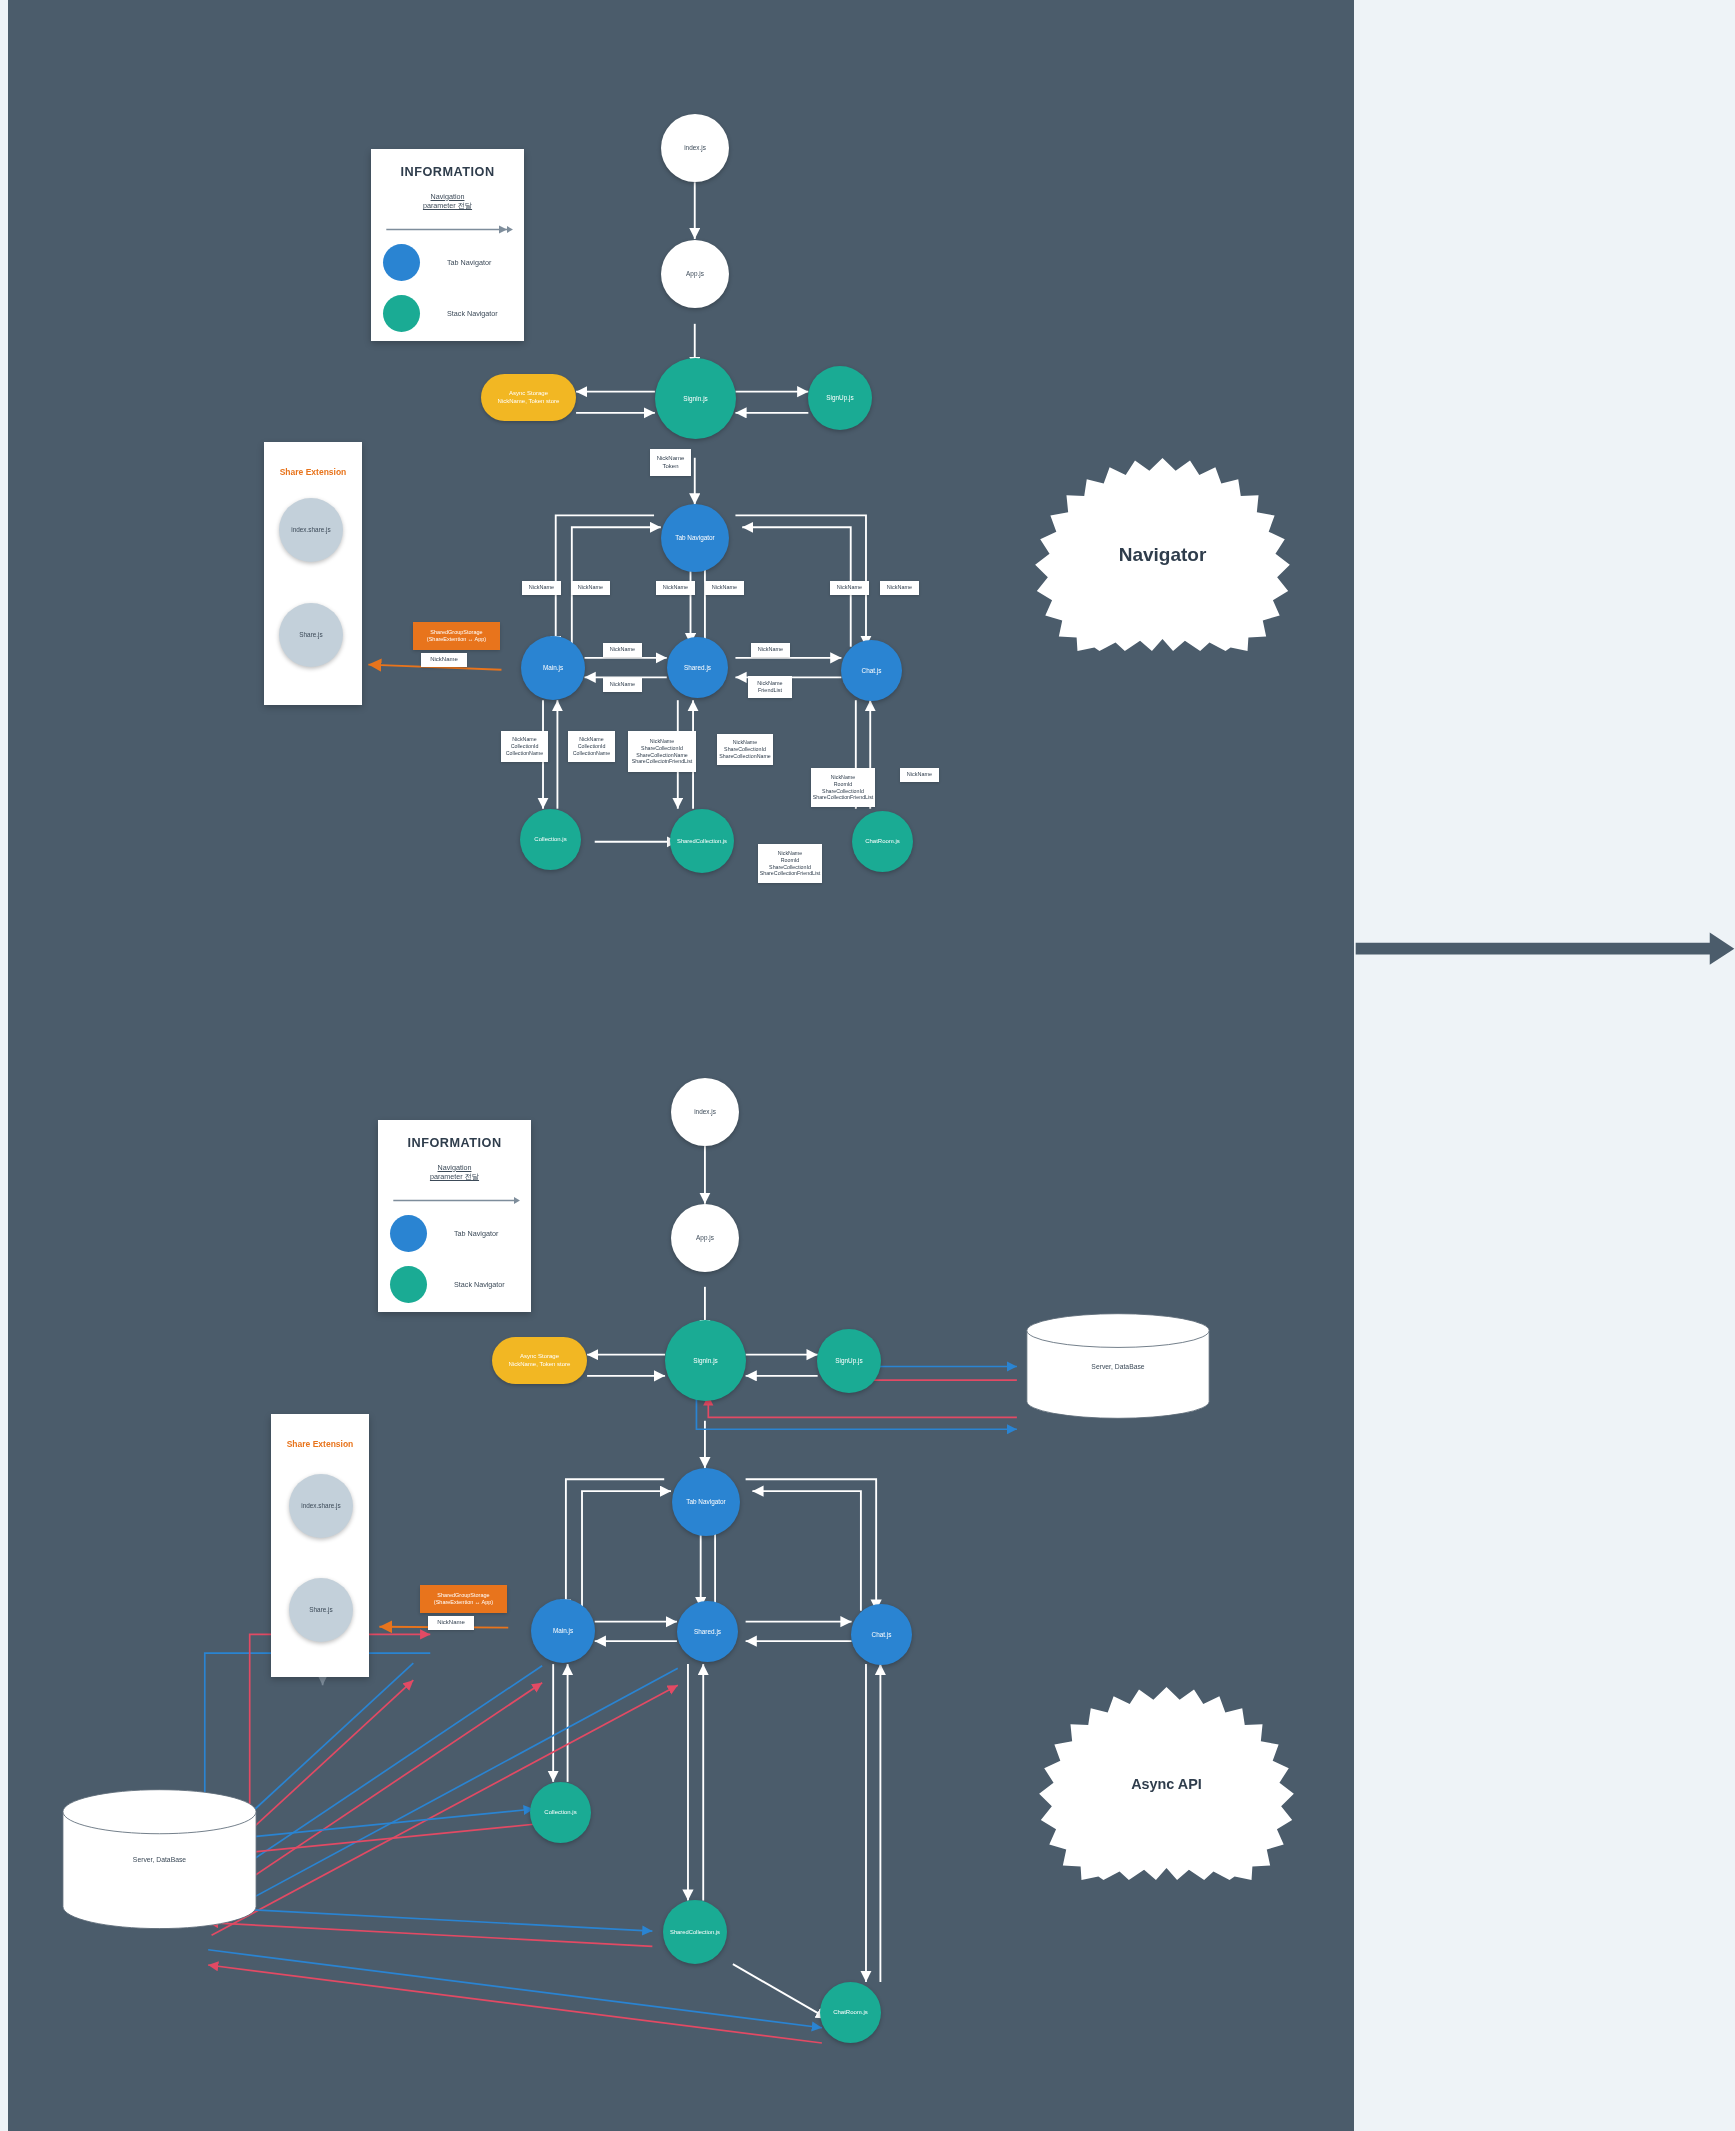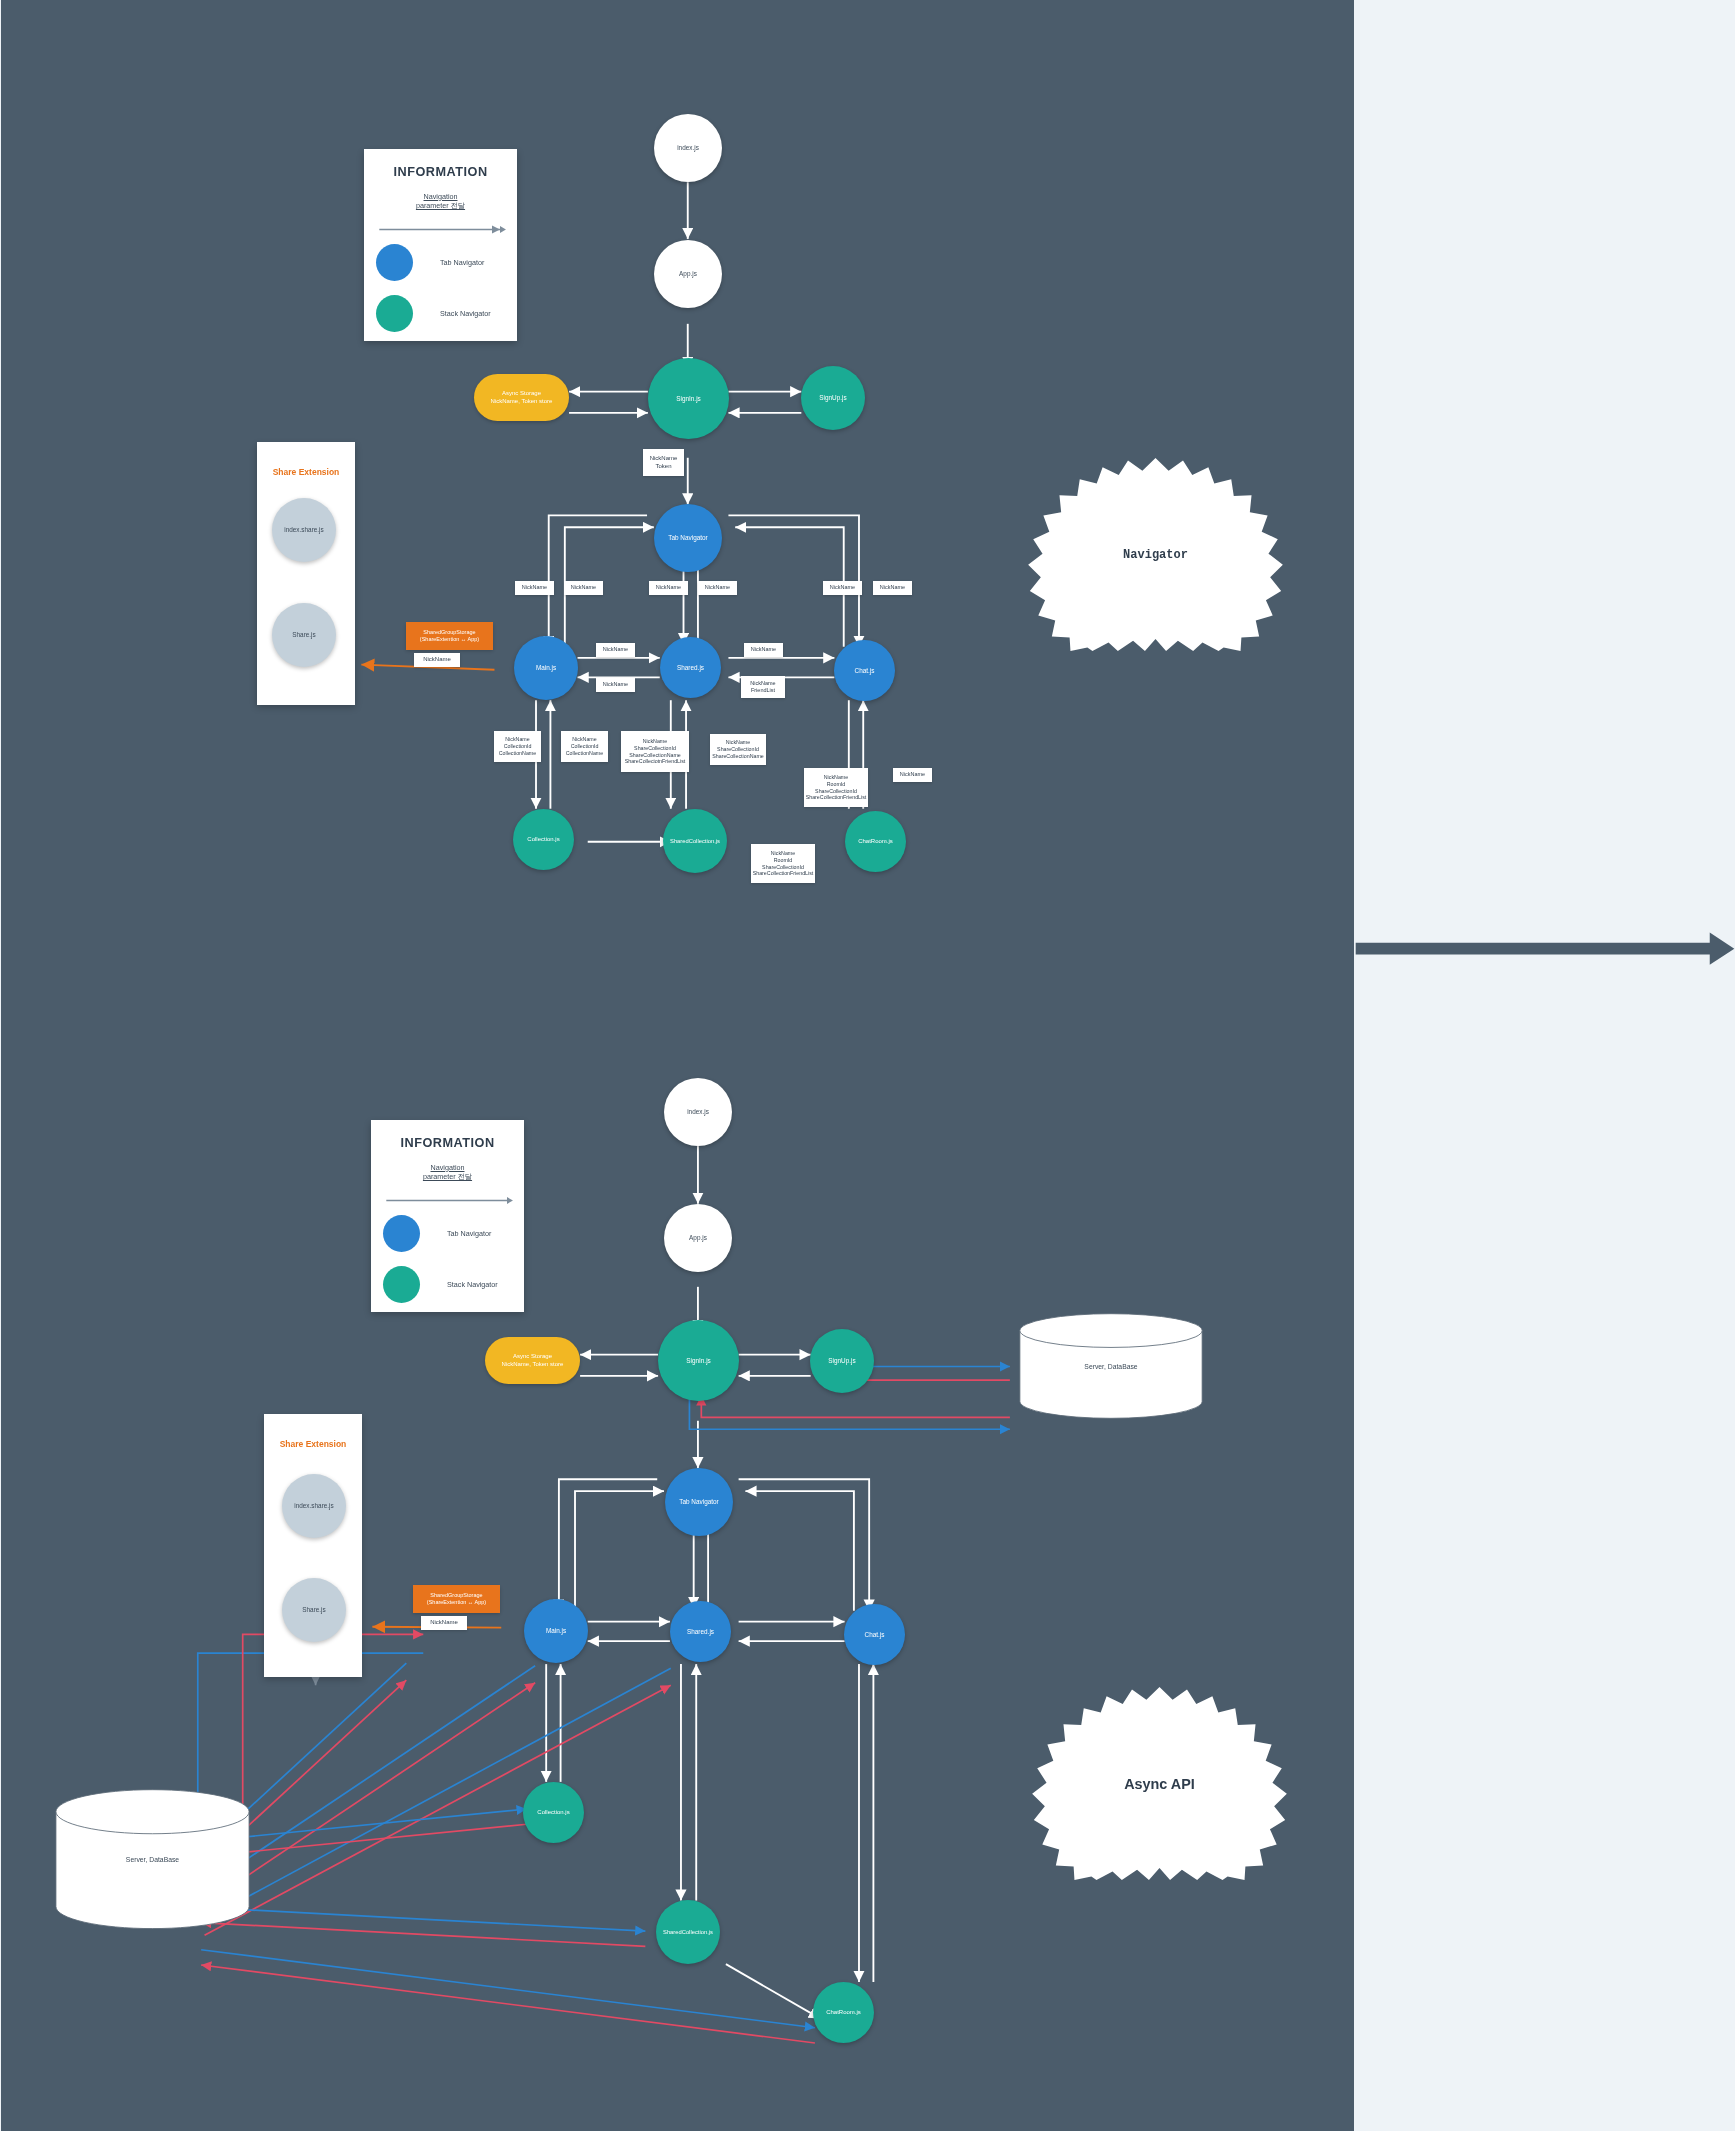--- a/index.html
+++ b/index.html
@@ -1,18 +1,18 @@
 <!DOCTYPE html>
 <html style="font-size:13.6px"><head>
 <meta charset="utf-8">
 <style>
   html,body{margin:0;padding:0;background:#eef3f7;}
   body{font-family:"Liberation Sans","DejaVu Sans",sans-serif;}
   #page{position:relative;width:1736px;height:2132px;background:#eef3f7;overflow:hidden;}
-  #canvas{position:absolute;left:1px;top:0;width:1354px;height:2132px;background:#4b5c6b;padding-left:13px;}
+  #canvas{position:absolute;left:8px;top:0;width:1354px;height:2132px;background:#4b5c6b;padding-left:13px;}
   #rightpane{position:absolute;left:1354px;top:0;width:382px;height:2132px;background:#eef3f7;}
   svg.layer{position:absolute;left:0;top:0;width:1354px;height:2132px;overflow:visible;pointer-events:none;}
   .node{position:absolute;border-radius:50%;display:flex;align-items:center;justify-content:center;text-align:center;
         box-shadow:0 1.7px 4.2px rgba(0,0,0,.25);}
   .node span{display:block;line-height:1.15;}
   .n-white{background:#ffffff;color:#3c4a58;}
   .n-blue{background:#2a84d2;color:#ffffff;}
   .n-green{background:#1aab94;color:#ffffff;}
   .n-grey{background:#c3d0da;color:#3c4a58;}
   .panel{position:absolute;background:#fff;box-shadow:0 2.5px 6.8px rgba(0,0,0,.25);}
@@ -305,21 +305,21 @@
       <span>SharedCollection.js</span>
       </div>
     <div class="node n-green" style="left:844px;top:811px;width:61px;height:61px;font-size:6px;">
       <span>ChatRoom.js</span>
       </div>
 
     <div class="burst" style="left:1017px;top:458px;width:275px;height:193px;">
       <svg width="275" height="193" style="position:absolute;left:0;top:0;" viewBox="0 0 325 228">
         <polygon points="162.5,0 178,15 195,3 206,20 225,11 232,30 252,25 255,45 276,44 274,64 295,68 288,87 307,96 296,113 313,126 298,141 311,157 293,168 301,186 281,192 285,211 264,212 263,228 243,224 237,228 218,218 207,228 189,216 175,228 162.5,214 150,228 136,216 118,228 107,218 88,228 82,224 62,228 61,212 40,211 44,192 24,186 32,168 14,157 27,141 12,126 29,113 18,96 37,87 30,68 51,64 49,44 70,45 73,25 93,30 100,11 119,20 130,3 147,15" fill="#ffffff"></polygon>
       </svg>
-      <span style="font-size:12px;font-family:Liberation Mono, monospace;">Navigator</span>
+      <span style="font-size:19px;">Navigator</span>
     </div>
 
     <div class="panel" style="left:370px;top:1120px;width:153px;height:192px;">
       <div class="info-title" style="font-size:12.7px;margin-top:16px;">INFORMATION</div>
       <div class="info-sub" style="font-size:7.2px;margin-top:12.7px;">
         <span>Navigation</span><br>
         <span>parameter 전달</span>
       </div>
       <svg width="153" height="17" style="position:absolute;left:0;top:72px;" viewBox="0 0 180 20">
         <line x1="18" y1="10" x2="160" y2="10" stroke="#7e8d9b" stroke-width="1.6"></line>

